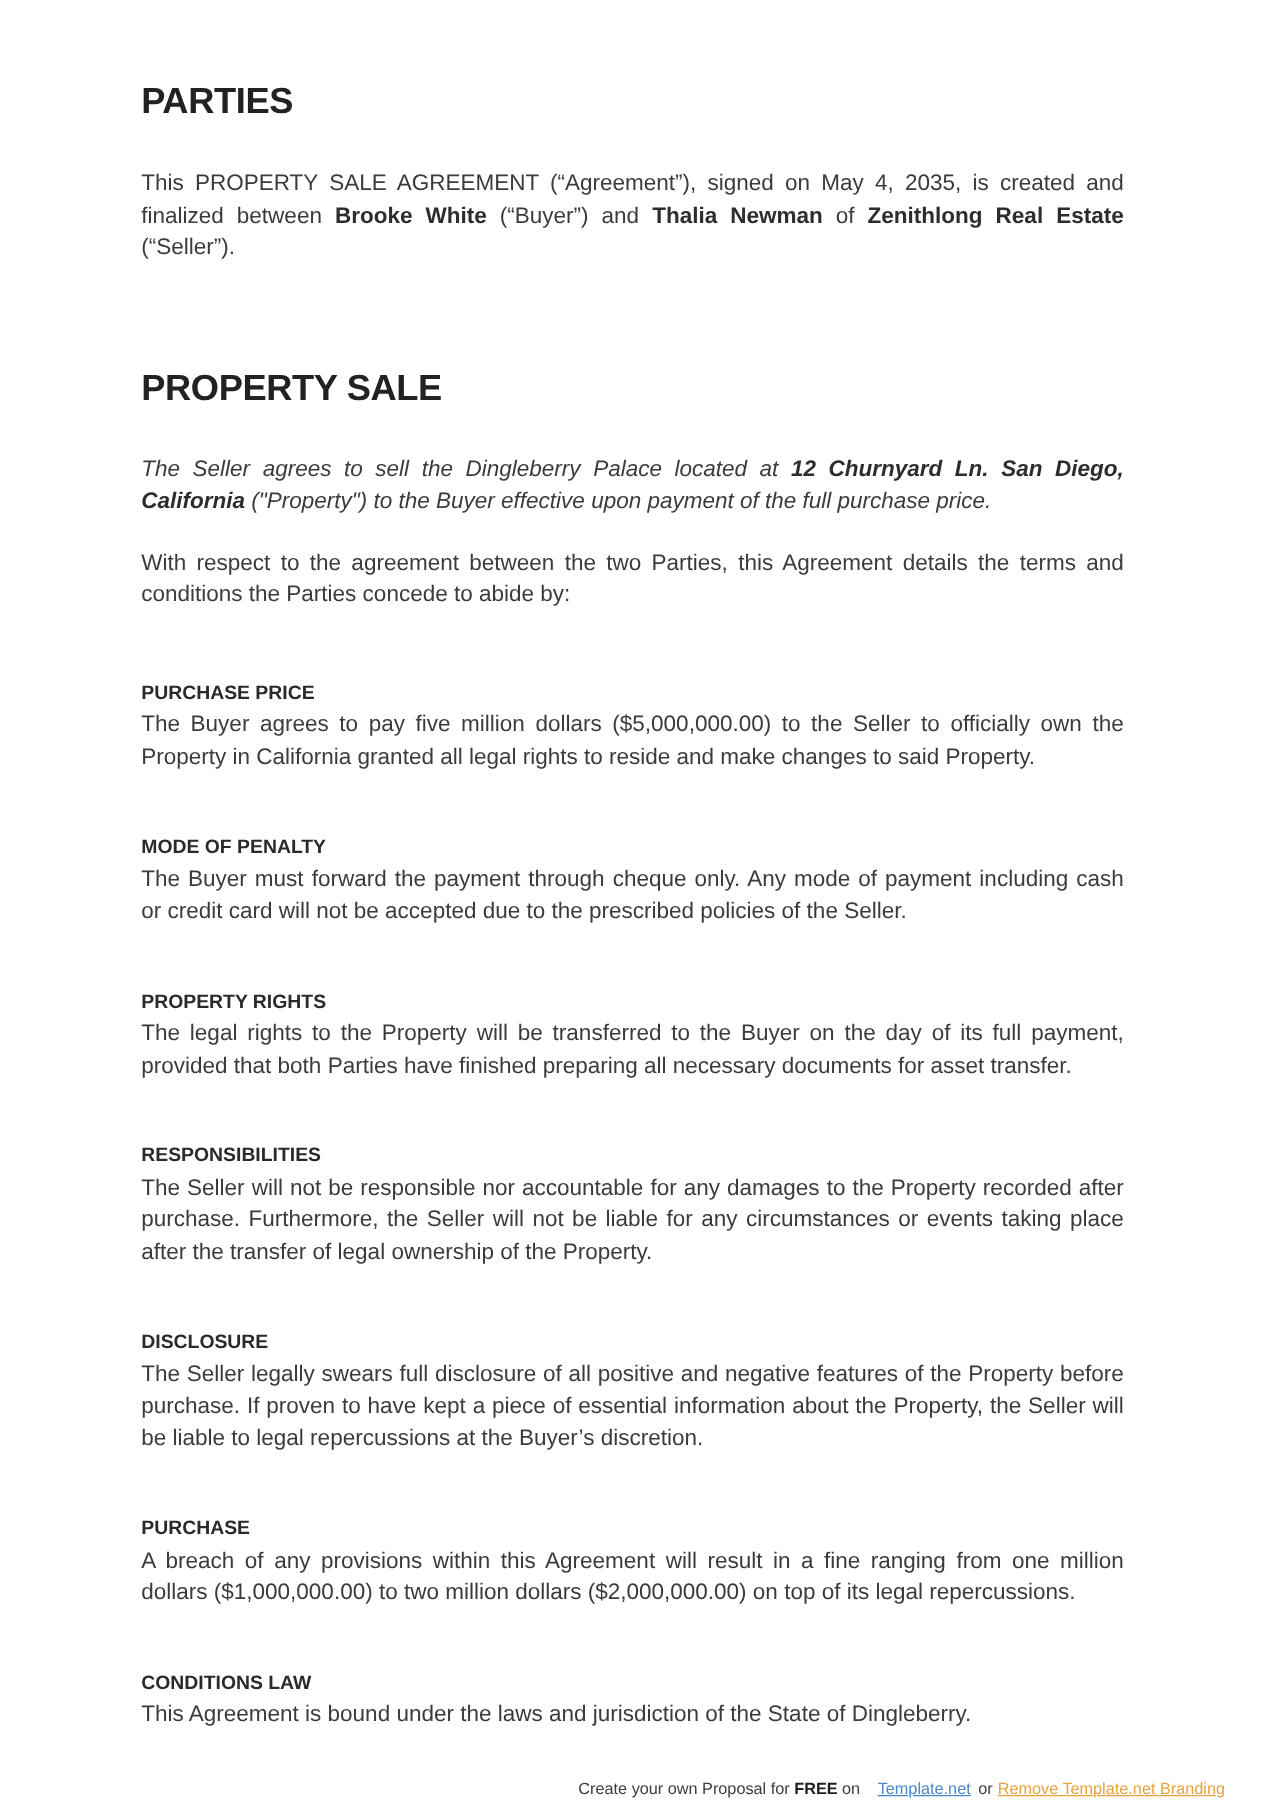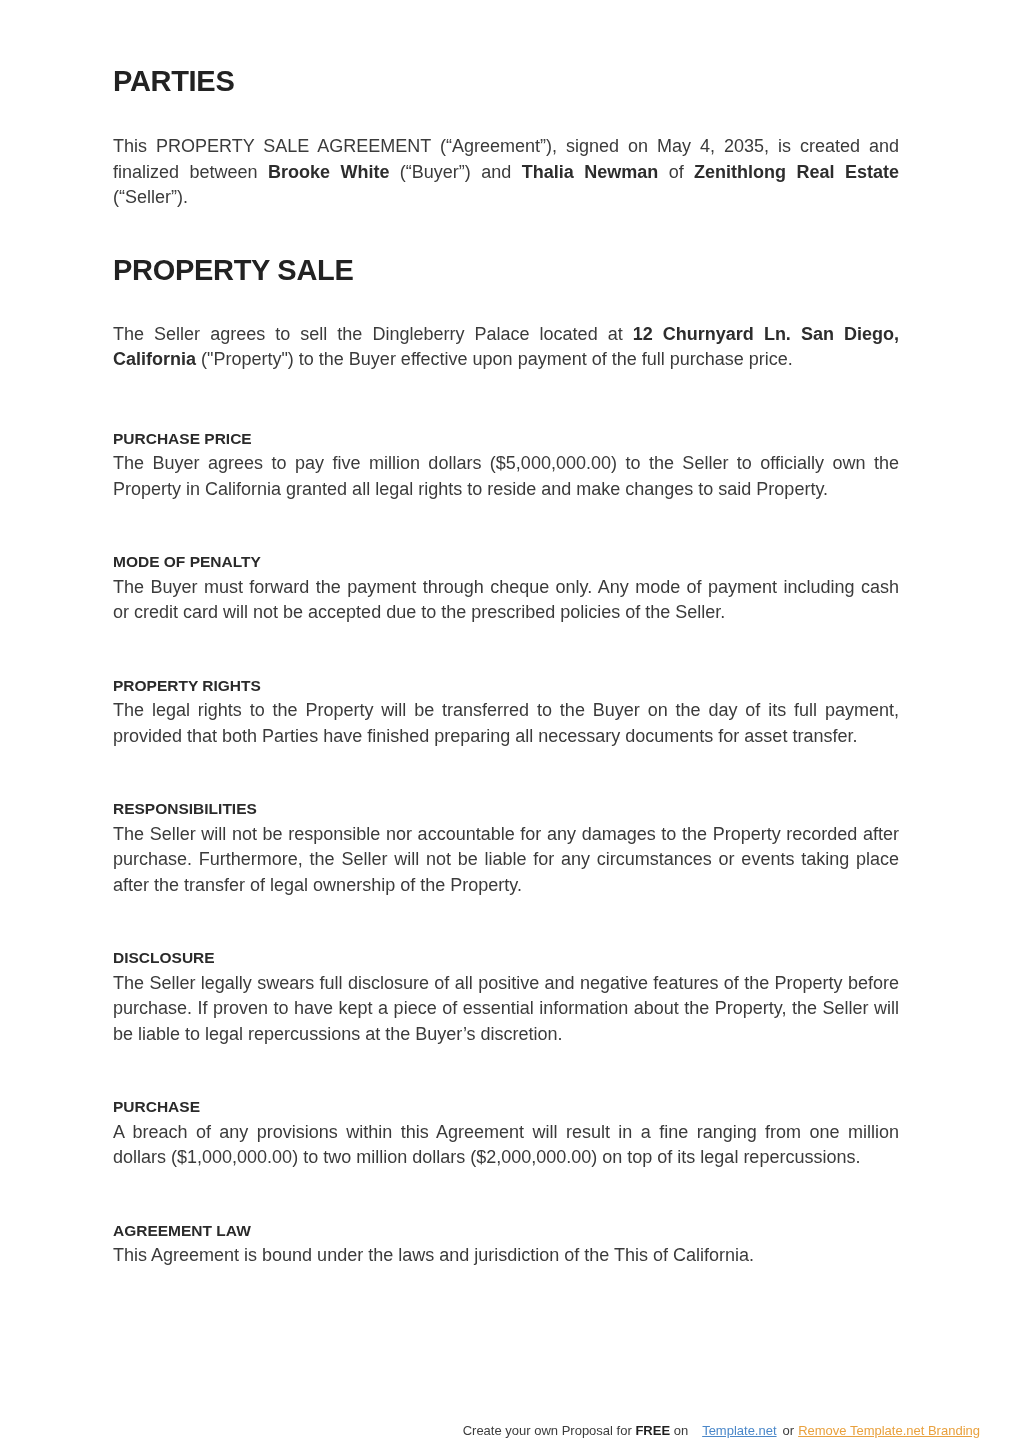--- a/index.html
+++ b/index.html
@@ -22,32 +22,32 @@
     background: #ffffff;
   }
   h1.section-heading {
     margin: 0;
     font-size: 29px;
     line-height: 34px;
     font-weight: 700;
     color: #222222;
     letter-spacing: -0.3px;
   }
-  .sec-property-sale h1.section-heading { margin-top: 42px; }
+  .sec-property-sale h1.section-heading { margin-top: 83px; }
   .sec-terms h1.section-heading { margin-top: 55px; }
   p.body-par {
     margin: 0;
     font-size: 18px;
     line-height: 25.5px;
     color: #3b3b3b;
     text-align: justify;
   }
   p.body-par .bold { font-weight: 700; color: #2d2d2d; }
   .sec-parties p.body-par { margin-top: 36px; }
-  .sec-property-sale p.par-1 { margin-top: 35px; }
+  .sec-property-sale p.par-1 { margin-top: 35px; font-style: italic; }
   .sec-property-sale p.par-2 { margin-top: 24px; }
   .term { margin-top: 18px; }
   .term.first { margin-top: 53px; }
   .term-title {
     font-size: 15.5px;
     line-height: 25.5px;
     font-weight: 700;
     color: #2a2a2a;
     margin-top: 47px;
   }
@@ -73,20 +73,21 @@
 <div class="page">
 
   <div class="sec-parties">
     <h1 class="section-heading">PARTIES</h1>
     <p class="body-par"><span>This PROPERTY SALE AGREEMENT (“Agreement”), signed on May 4, 2035, is created and finalized between </span><span class="bold">Brooke White</span><span> (“Buyer”) and </span><span class="bold">Thalia Newman</span><span> of </span><span class="bold">Zenithlong Real Estate</span><span> (“Seller”).</span></p>
   </div>
 
   <div class="sec-property-sale">
     <h1 class="section-heading">PROPERTY SALE</h1>
     <p class="body-par par-1"><span>The Seller agrees to sell the Dingleberry Palace located at </span><span class="bold">12 Churnyard Ln. San Diego, California</span><span> ("Property") to the Buyer effective upon payment of the full purchase price.</span></p>
+    <p class="body-par par-2"><span>With respect to the agreement between the two Parties, this Agreement details the terms and conditions the Parties concede to abide by:</span></p>
   </div>
 
   <div class="sec-terms">
 
     <div class="term first">
       <div class="term-title">PURCHASE PRICE</div>
       <p class="body-par">The Buyer agrees to pay five million dollars ($5,000,000.00) to the Seller to officially own the Property in California granted all legal rights to reside and make changes to said Property.</p>
     </div>
 
     <div class="term">
@@ -108,22 +109,22 @@
       <div class="term-title">DISCLOSURE</div>
       <p class="body-par">The Seller legally swears full disclosure of all positive and negative features of the Property before purchase. If proven to have kept a piece of essential information about the Property, the Seller will be liable to legal repercussions at the Buyer’s discretion.</p>
     </div>
 
     <div class="term">
       <div class="term-title">PURCHASE</div>
       <p class="body-par">A breach of any provisions within this Agreement will result in a fine ranging from one million dollars ($1,000,000.00) to two million dollars ($2,000,000.00) on top of its legal repercussions.</p>
     </div>
 
     <div class="term">
-      <div class="term-title">AGREEMENT LAW</div>
-      <p class="body-par">This Agreement is bound under the laws and jurisdiction of the This of California.</p>
+      <div class="term-title">CONDITIONS LAW</div>
+      <p class="body-par">This Agreement is bound under the laws and jurisdiction of the State of Dingleberry.</p>
     </div>
   </div>
 
 </div>
 
 <div class="footer">
   <span>Create your own Proposal for </span><span class="free">FREE</span><span> on</span><a class="link-blue" href="#">Template.net</a><span class="or-sep">or</span><a class="link-orange" href="#">Remove Template.net Branding</a>
 </div>
 
 </body></html>

